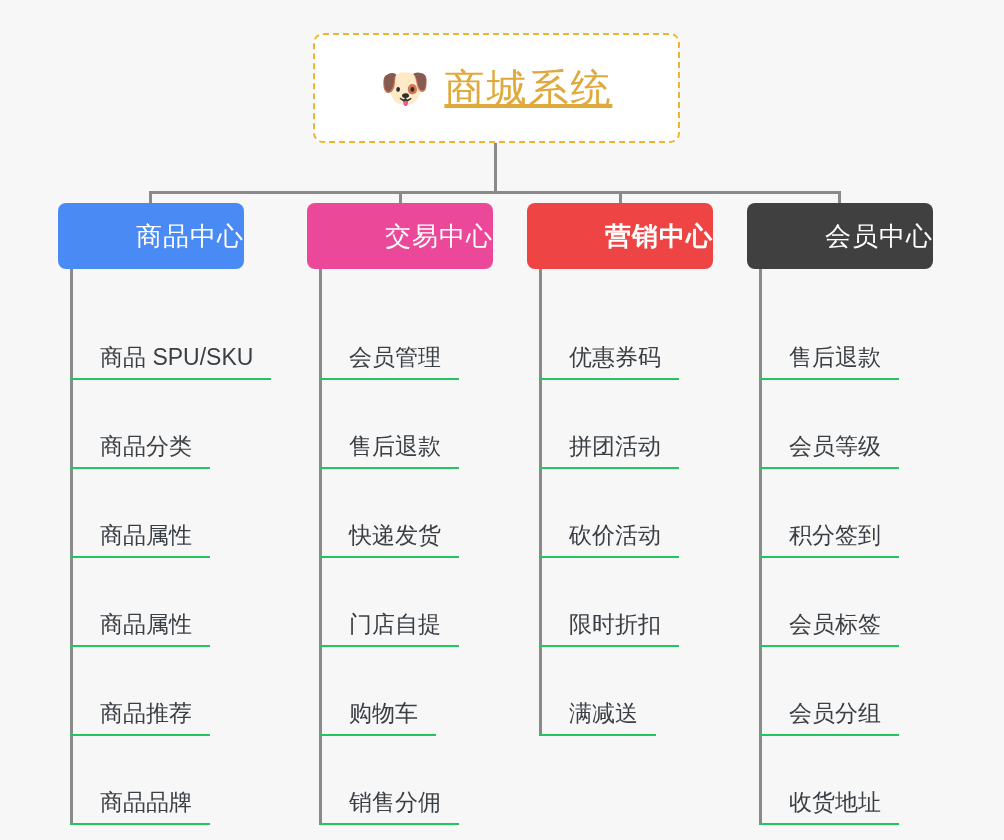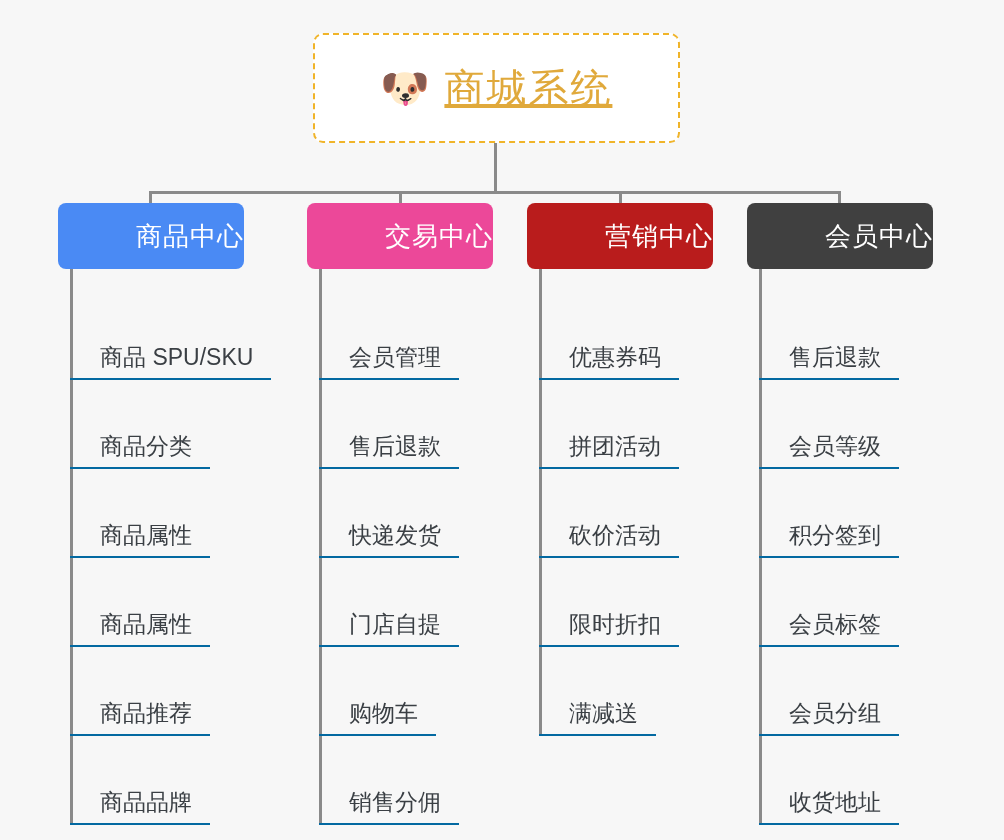--- a/index.html
+++ b/index.html
@@ -98,21 +98,21 @@
   .leaf {
     position: relative;
     height: 89px;
     box-sizing: border-box;
     padding-left: 12px;
     display: flex;
     align-items: flex-end;
   }
   .leaf-inner {
     display: inline-block;
-    border-bottom: 2px solid #0369a1;
+    border-bottom: 2px solid #22c55e;
     padding: 0 18px 6px 30px;
     font-size: 23px;
     color: #3a3f44;
     white-space: nowrap;
     line-height: 1.2;
   }
 </style>
 </head>
 <body style="background: rgb(247, 247, 247);">
 
@@ -180,21 +180,21 @@
       <div class="leaf">
           <span class="leaf-inner">购物车</span>
         </div>
       <div class="leaf">
           <span class="leaf-inner">销售分佣</span>
         </div>
     </div>
   </div>
 
   <div class="column" style="left:527px;">
-    <div class="cat-card" style="background-color: #b91c1c;">
+    <div class="cat-card" style="background-color: #ef4444; font-weight: bold;">
       <span>营销中心</span>
     </div>
     <div class="leaf-list">
       <div class="leaf-spine" style="background: rgb(138, 138, 138);"></div>
       <div class="leaf">
           <span class="leaf-inner">优惠券码</span>
         </div>
       <div class="leaf">
           <span class="leaf-inner">拼团活动</span>
         </div>

